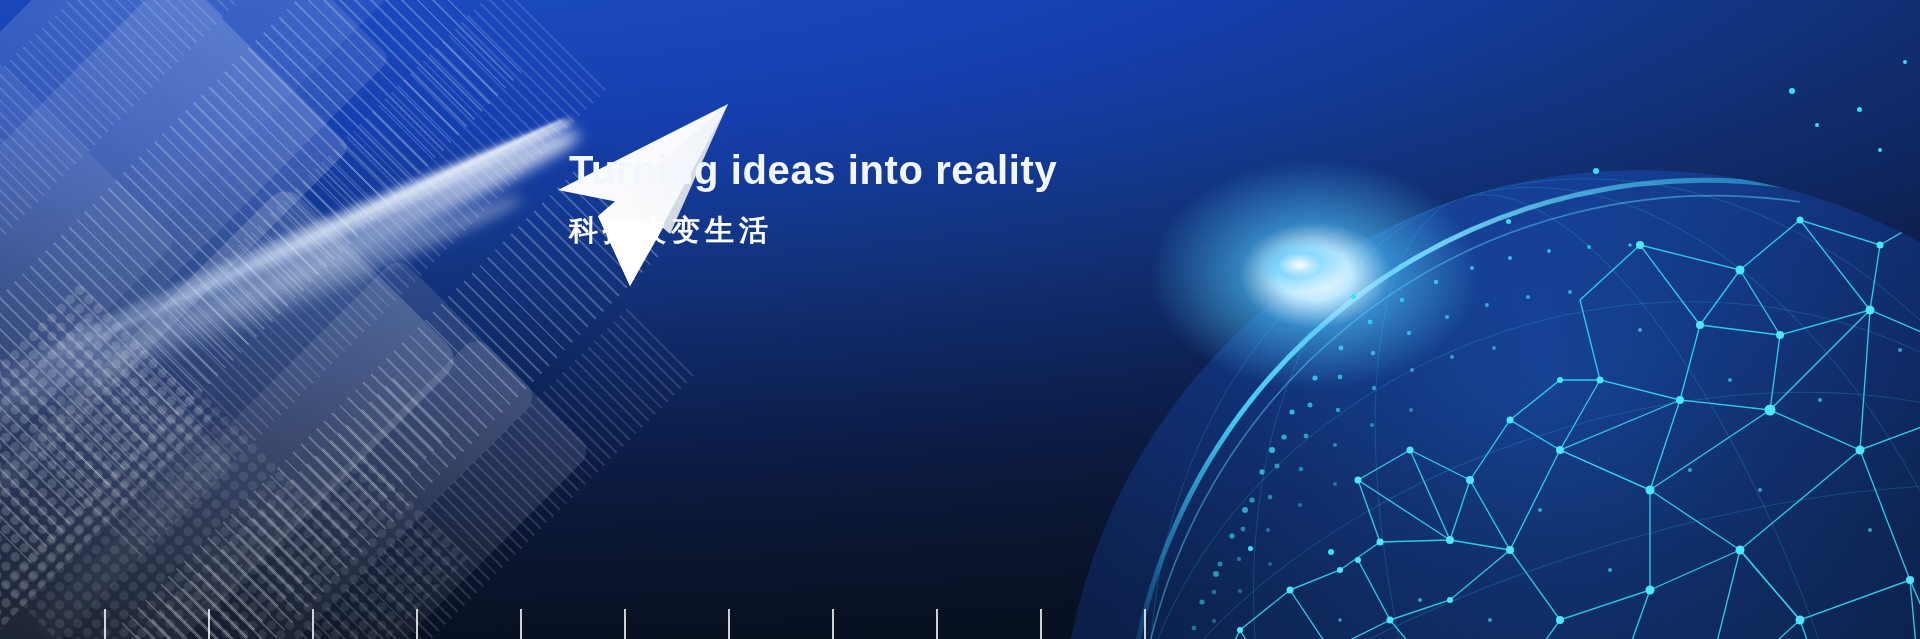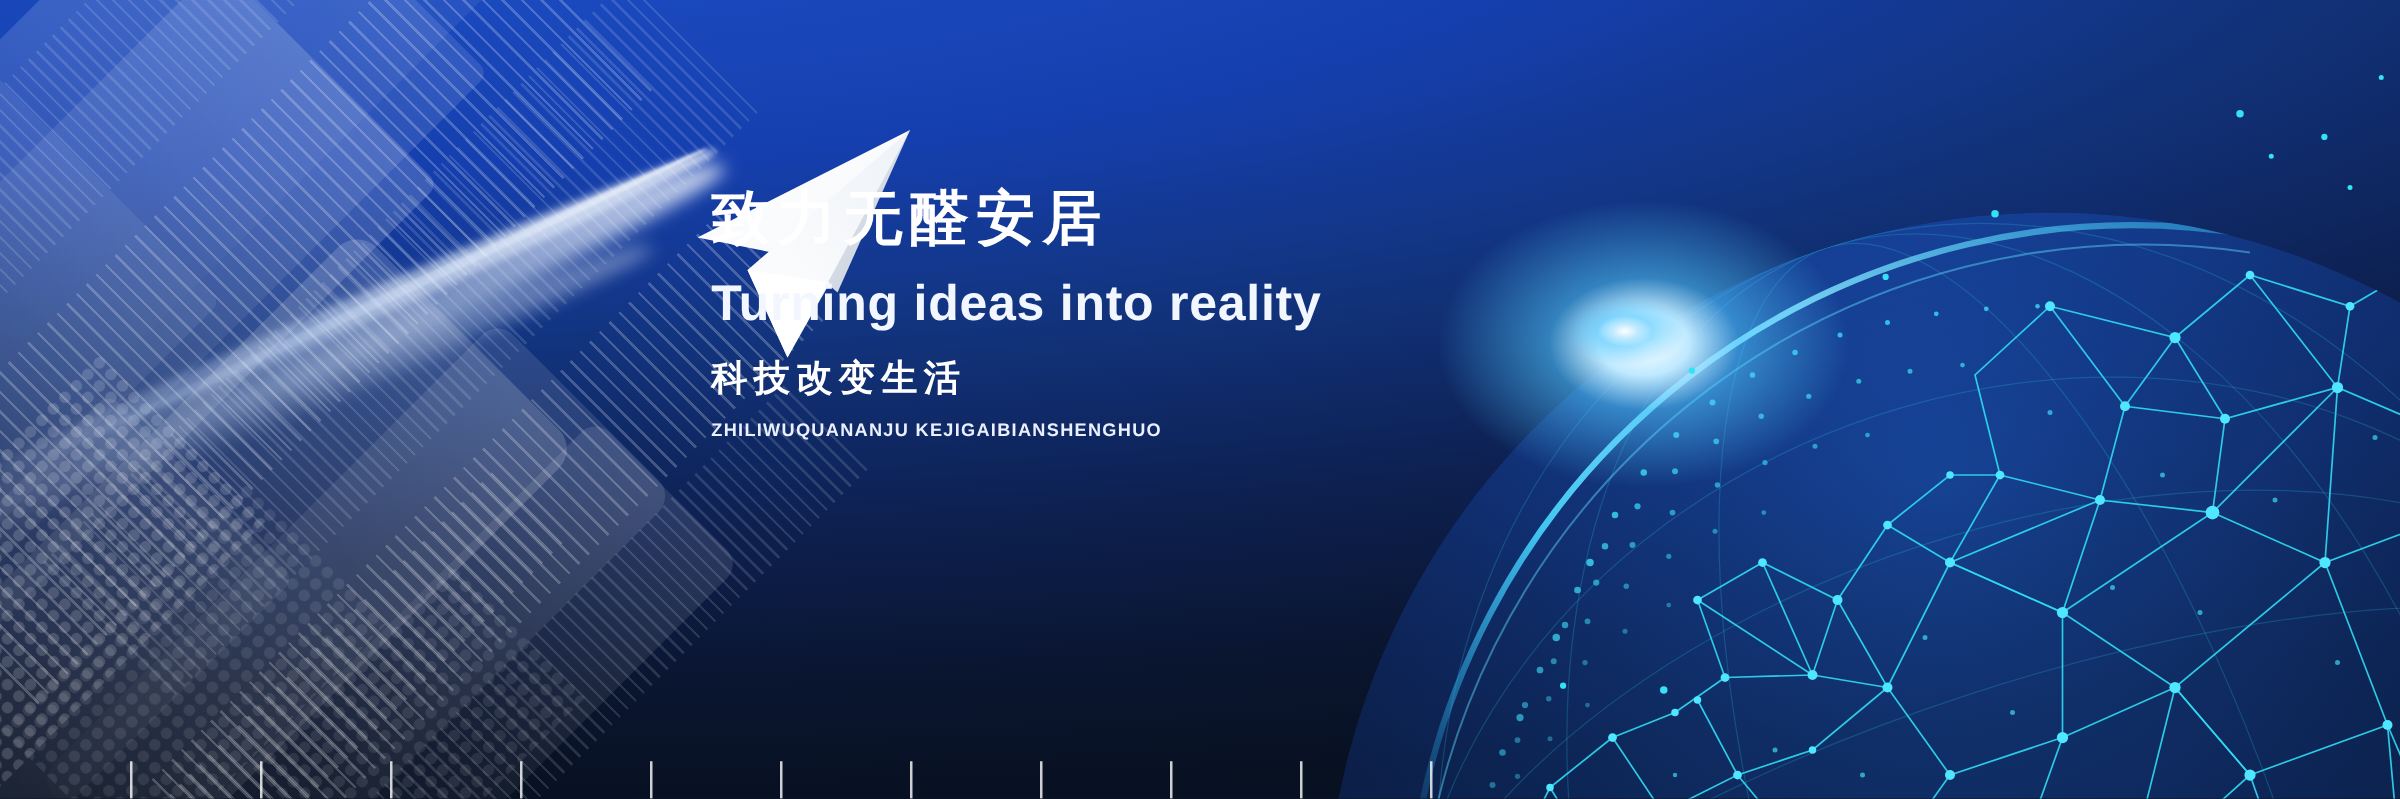--- a/index.html
+++ b/index.html
@@ -407,24 +407,22 @@
     <span class="sdot" style="left:1878px;top:148px;width:4px;height:4px;"></span>
     <span class="sdot" style="left:1593px;top:168px;width:6px;height:6px;"></span>
     <span class="sdot" style="left:1506px;top:219px;width:5px;height:5px;"></span>
     <span class="sdot" style="left:1351px;top:294px;width:5px;height:5px;"></span>
     <span class="sdot" style="left:1328px;top:549px;width:6px;height:6px;"></span>
     <span class="sdot" style="left:1248px;top:546px;width:5px;height:5px;"></span>
     <span class="sdot" style="left:1903px;top:60px;width:4px;height:4px;"></span>
   </div>
 
   <div id="copy">
-    <h1 class="h1">致力无醛安居</h1>
     <p class="h2">Turning ideas into reality</p>
     <h2 class="h3">科技改变生活</h2>
-    <p class="h4">ZHILIWUQUANANJU KEJIGAIBIANSHENGHUO</p>
   </div>
 
   <div id="ticks">
       <span class="tick" style="left: 104px;"></span>
       <span class="tick" style="left: 208px;"></span>
       <span class="tick" style="left: 312px;"></span>
       <span class="tick" style="left: 416px;"></span>
       <span class="tick" style="left: 520px;"></span>
       <span class="tick" style="left: 624px;"></span>
       <span class="tick" style="left: 728px;"></span>

